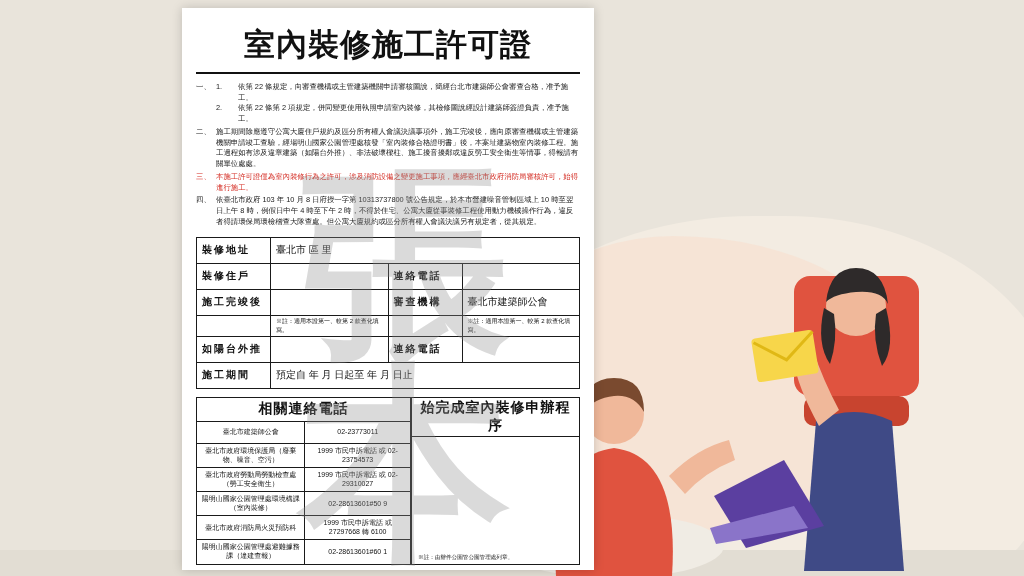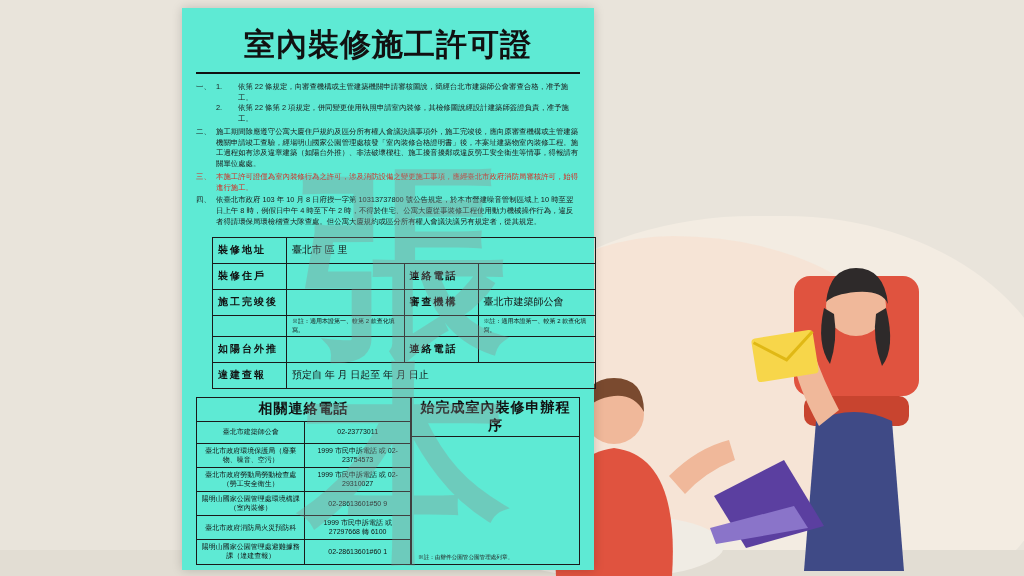--- a/index.html
+++ b/index.html
@@ -32,41 +32,41 @@
     position:absolute; left:300px; top:165px;
     font-size:210px; line-height:.95; color:#8d8d8d; opacity:.32;
     font-family:"DejaVu Sans", sans-serif; font-weight:700;
     letter-spacing:4px; pointer-events:none; z-index:6;
   }
   .watermark span { display:block; }
 
   
   .doc {
     position:absolute; left:182px; top:8px; width:412px; height:562px;
-    background:#5eead4; box-shadow:0 0 10px rgba(0,0,0,.18);
+    background:#ffffff; box-shadow:0 0 10px rgba(0,0,0,.18);
     z-index:5; padding:10px 14px 6px 14px;
   }
   .doc-title {
     text-align:center; font-size:31px; font-weight:700; letter-spacing:1px;
     color:#111; font-family:"DejaVu Sans", sans-serif; margin:6px 0 8px 0;
     border-bottom:2px solid #111; padding-bottom:6px;
   }
 
   
   .clauses { font-size:7.4px; line-height:1.45; color:#1a1a1a; }
   .clause { display:flex; margin-bottom:2px; }
   .clause .num { width:20px; flex:0 0 20px; text-align:left; }
   .clause .body { flex:1; }
   .sub { display:flex; }
   .sub .snum { width:22px; flex:0 0 22px; }
   .redline { color:#d42b22; }
 
   
   table { border-collapse:collapse; width:100%; }
-  .t-main { margin-top:9px; font-size:10px;margin-left:16px; }
+  .t-main { margin-top:9px; font-size:10px; }
   .t-main td {
     border:1px solid #1a1a1a; height:26px; padding:1px 5px; color:#111;
     vertical-align:middle;
   }
   .lbl { width:74px; font-weight:600; letter-spacing:2px; }
   .note-cell { font-size:6px; color:#222; padding-top:0; }
   .t-main td.tight { height:15px; border-top:none; }
 
   
   .lower { display:flex; margin-top:8px; gap:0; }
@@ -195,21 +195,21 @@
       <td class="tight"></td>
       <td class="tight note-cell">※註：適用本證第一、較第 2 款查化填寫。</td>
     </tr>
     <tr>
       <td class="lbl">如陽台外推</td>
       <td></td>
       <td class="lbl">連絡電話</td>
       <td></td>
     </tr>
     <tr>
-      <td class="lbl">違建查報</td>
+      <td class="lbl">施工期間</td>
       <td colspan="3">預定自     年     月     日起至     年     月     日止</td>
     </tr>
   </tbody>
     </table>
 
   <div class="lower">
     <table class="t-phone">
       <tbody>
           <tr>
         <th colspan="2">相關連絡電話</th>

